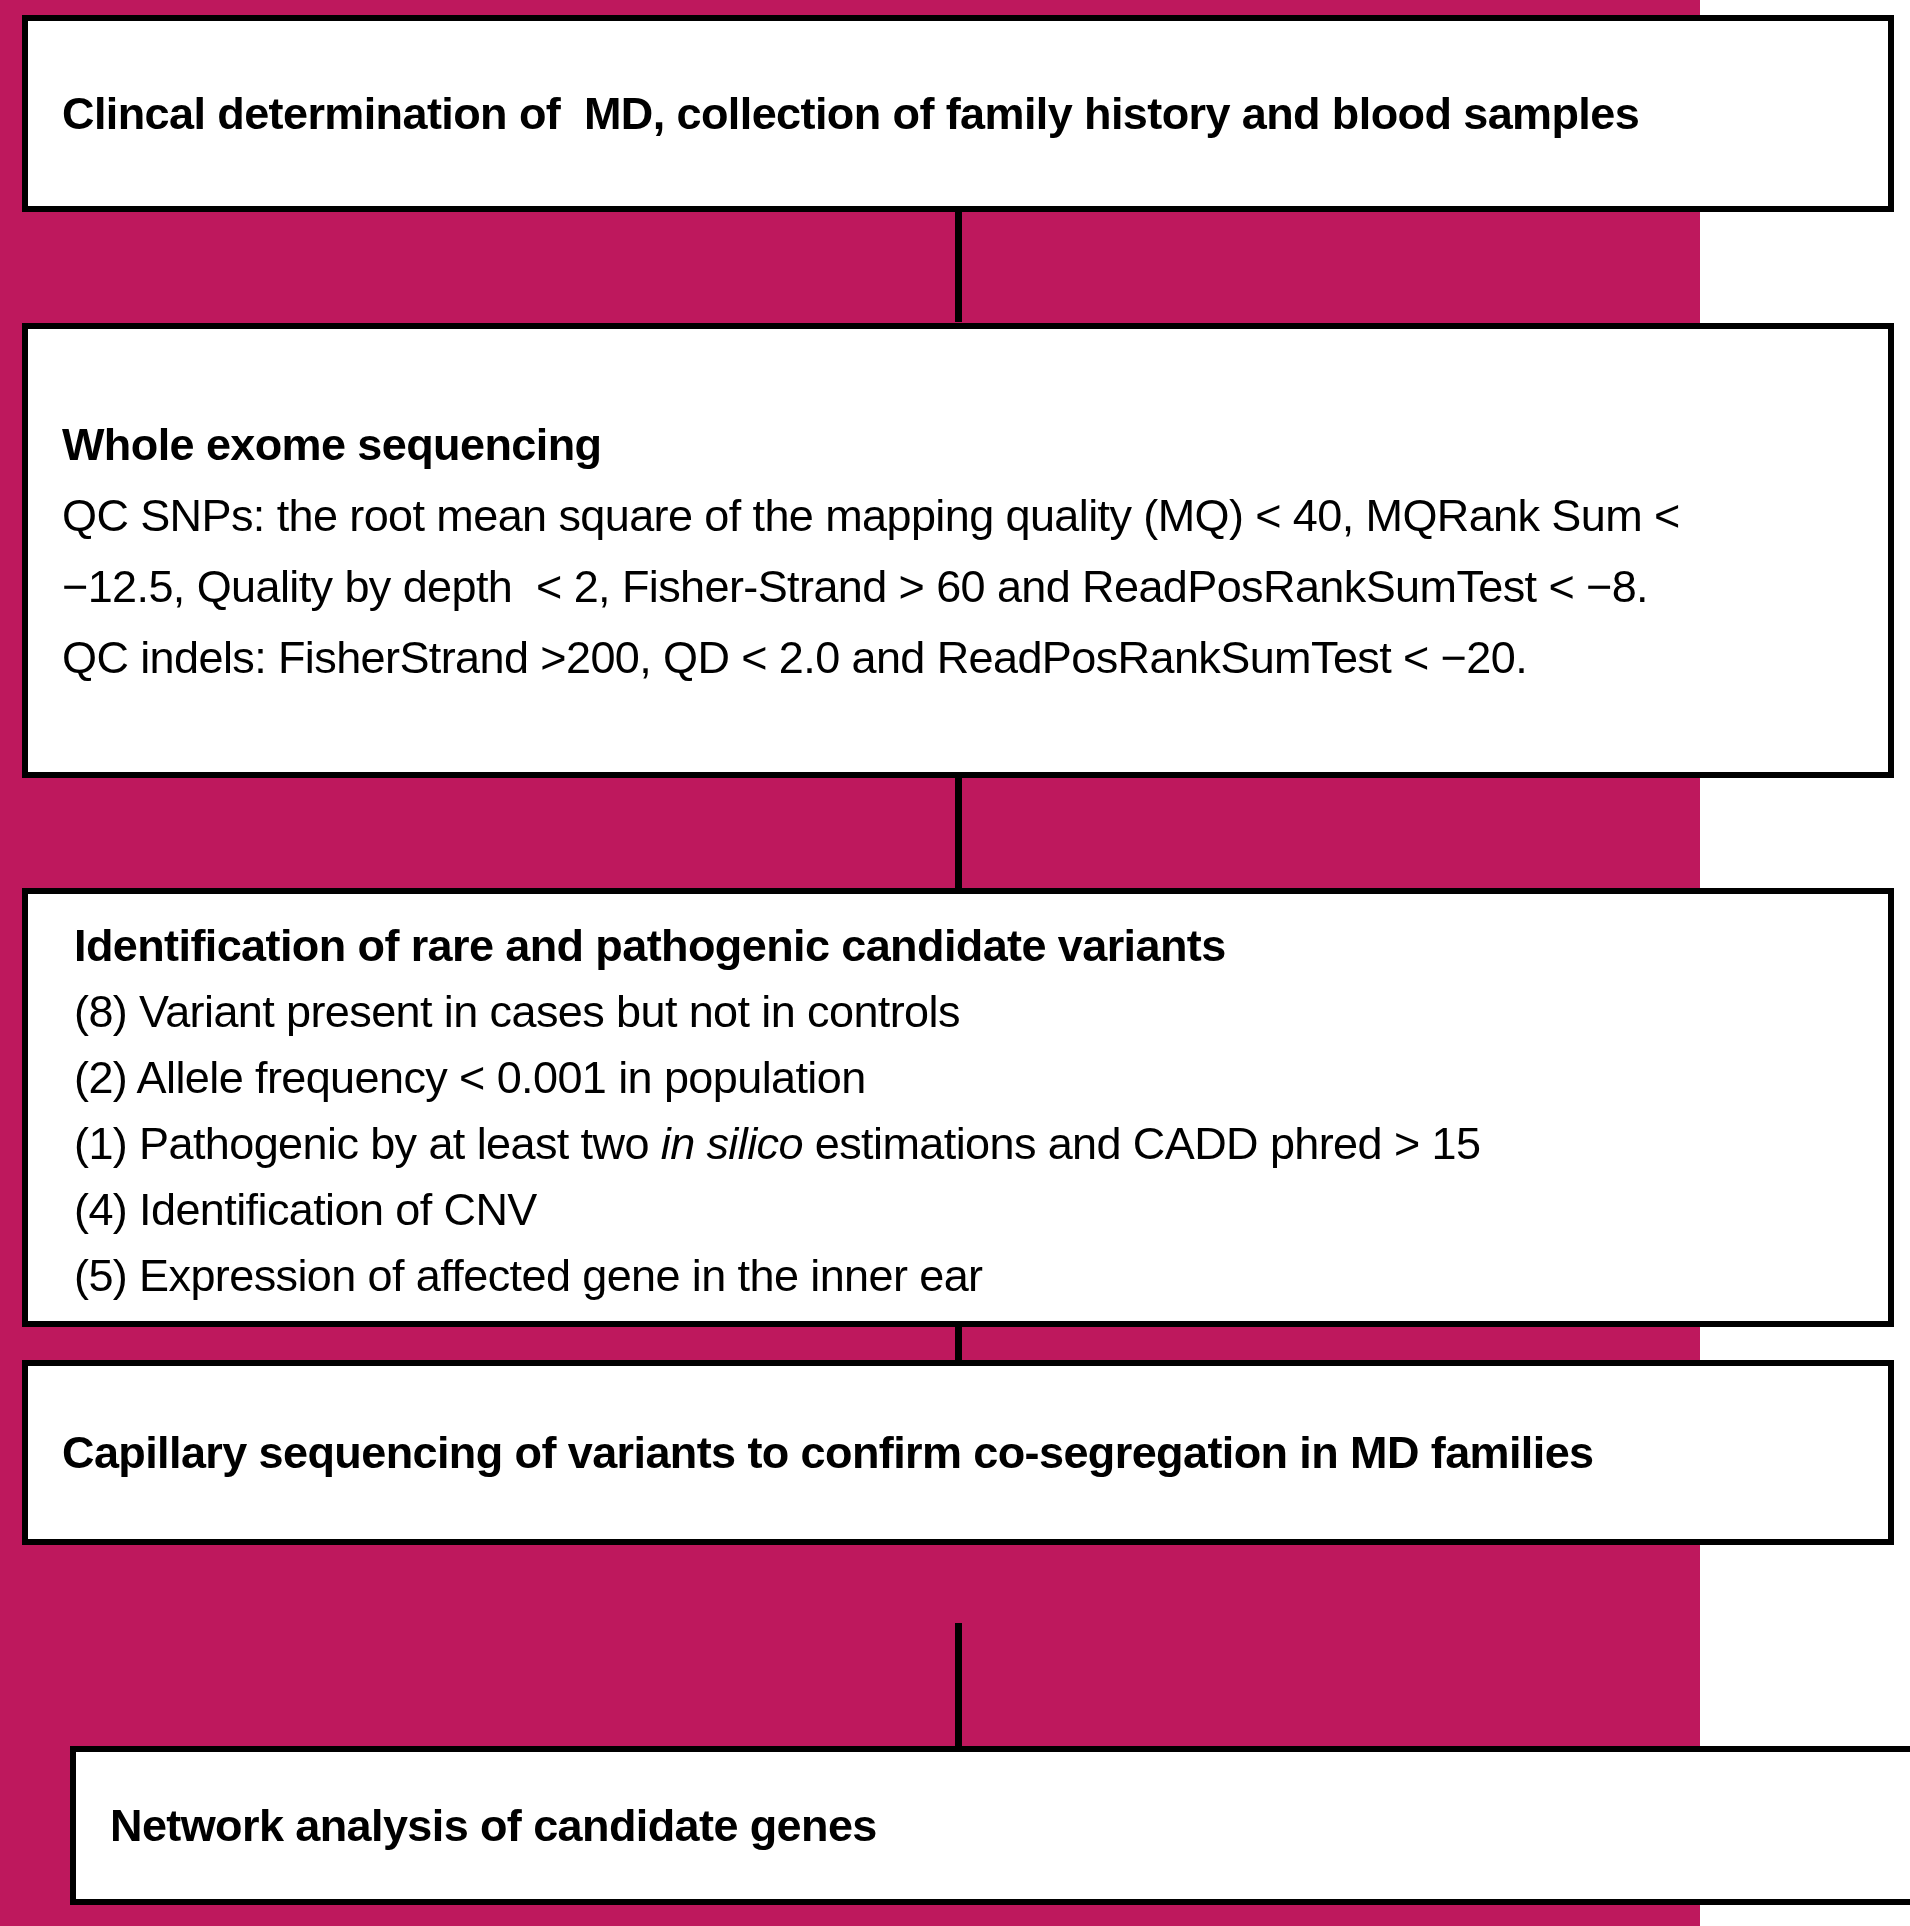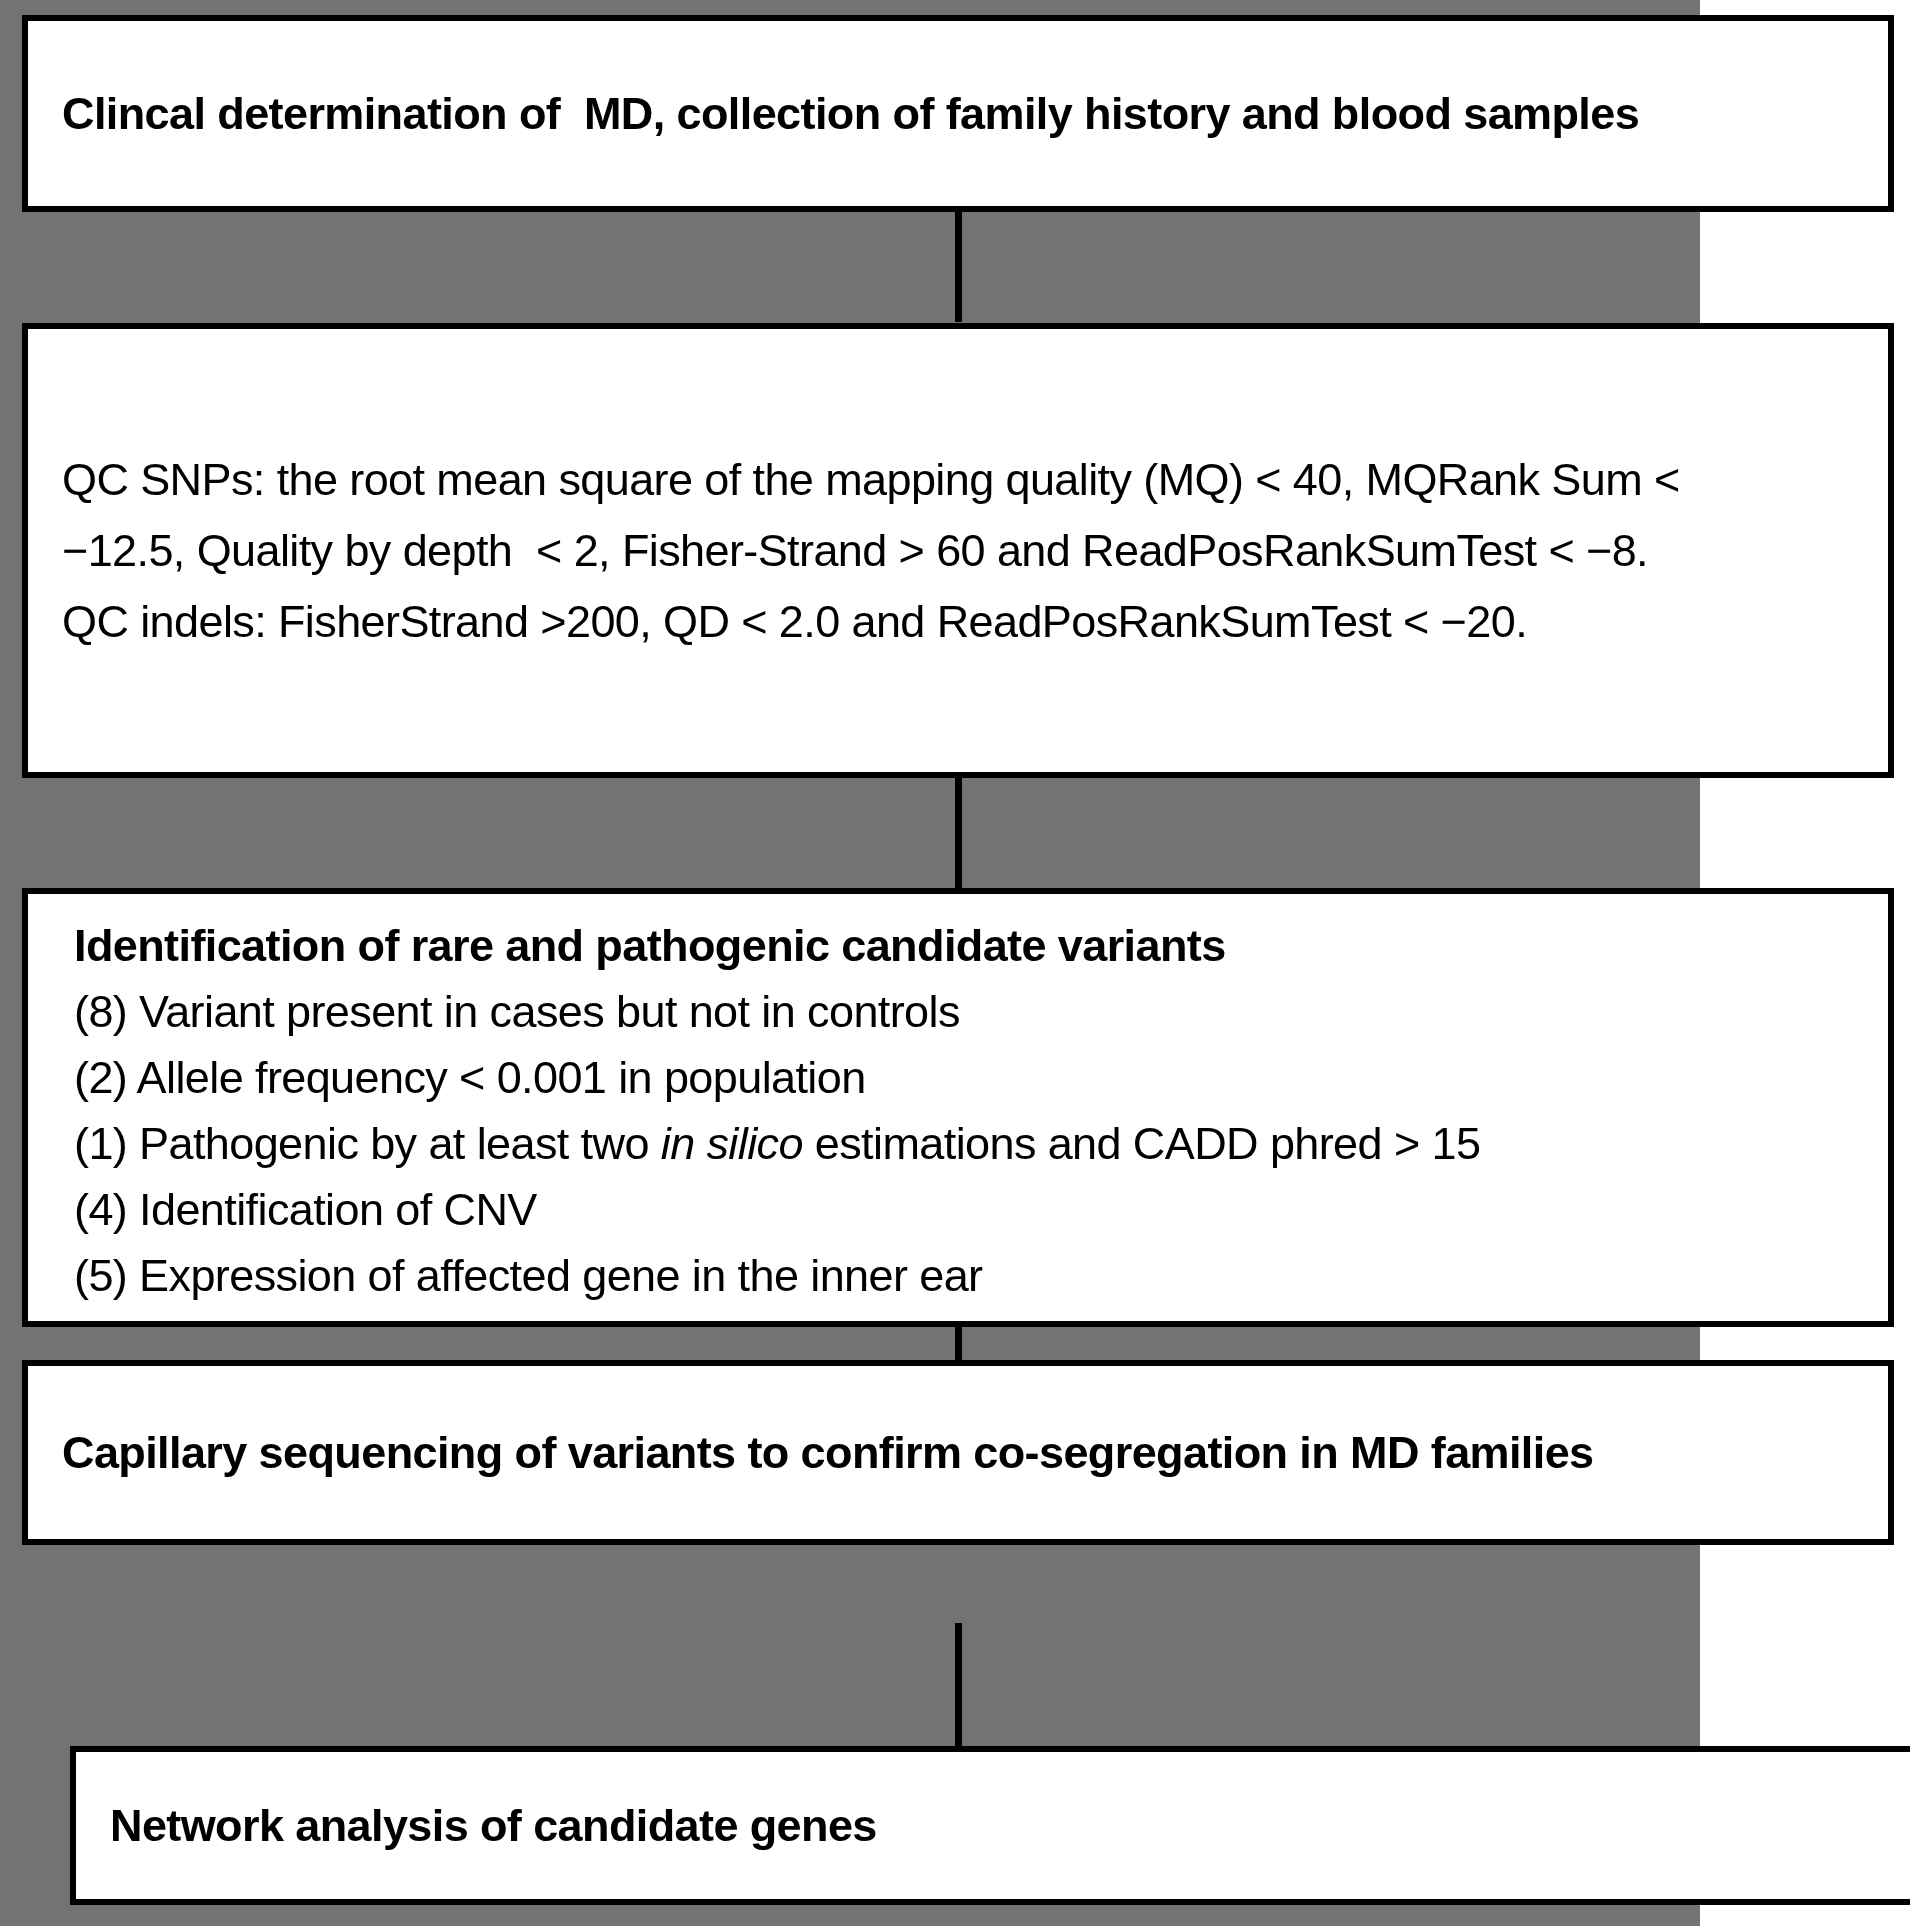--- a/index.html
+++ b/index.html
@@ -4,21 +4,21 @@
 <style>
   html, body {
     margin: 0;
     padding: 0;
     background: #ffffff;
   }
   #canvas {
     position: relative;
     width: 1700px;
     height: 1926px;
-    background: #737373;
+    background: #be185d;
     font-family: "Liberation Sans", sans-serif;
     color: #000000;
   }
   .box {
     position: absolute;
     left: 22px;
     width: 1872px;
     box-sizing: border-box;
     border: 6.6px solid #000000;
     background: #ffffff;
@@ -69,20 +69,21 @@
 
 <div id="canvas">
 
   <div class="box" id="box-clinical">
     <div class="line bold">Clincal determination of  MD, collection of family history and blood samples</div>
   </div>
 
   <div class="connector" id="connector-1"></div>
 
   <div class="box" id="box-wes">
+    <div class="line bold">Whole exome sequencing</div>
     <div class="line">QC SNPs: the root mean square of the mapping quality (MQ) &lt; 40, MQRank Sum &lt;</div>
     <div class="line">−12.5, Quality by depth  &lt; 2, Fisher-Strand &gt; 60 and ReadPosRankSumTest &lt; −8.</div>
     <div class="line">QC indels: FisherStrand &gt;200, QD &lt; 2.0 and ReadPosRankSumTest &lt; −20.</div>
   </div>
 
   <div class="connector" id="connector-2"></div>
 
   <div class="box align-top box-identification" id="box-identification">
     <div class="line bold">Identification of rare and pathogenic candidate variants</div>
     <div class="line">(8) Variant present in cases but not in controls</div>

